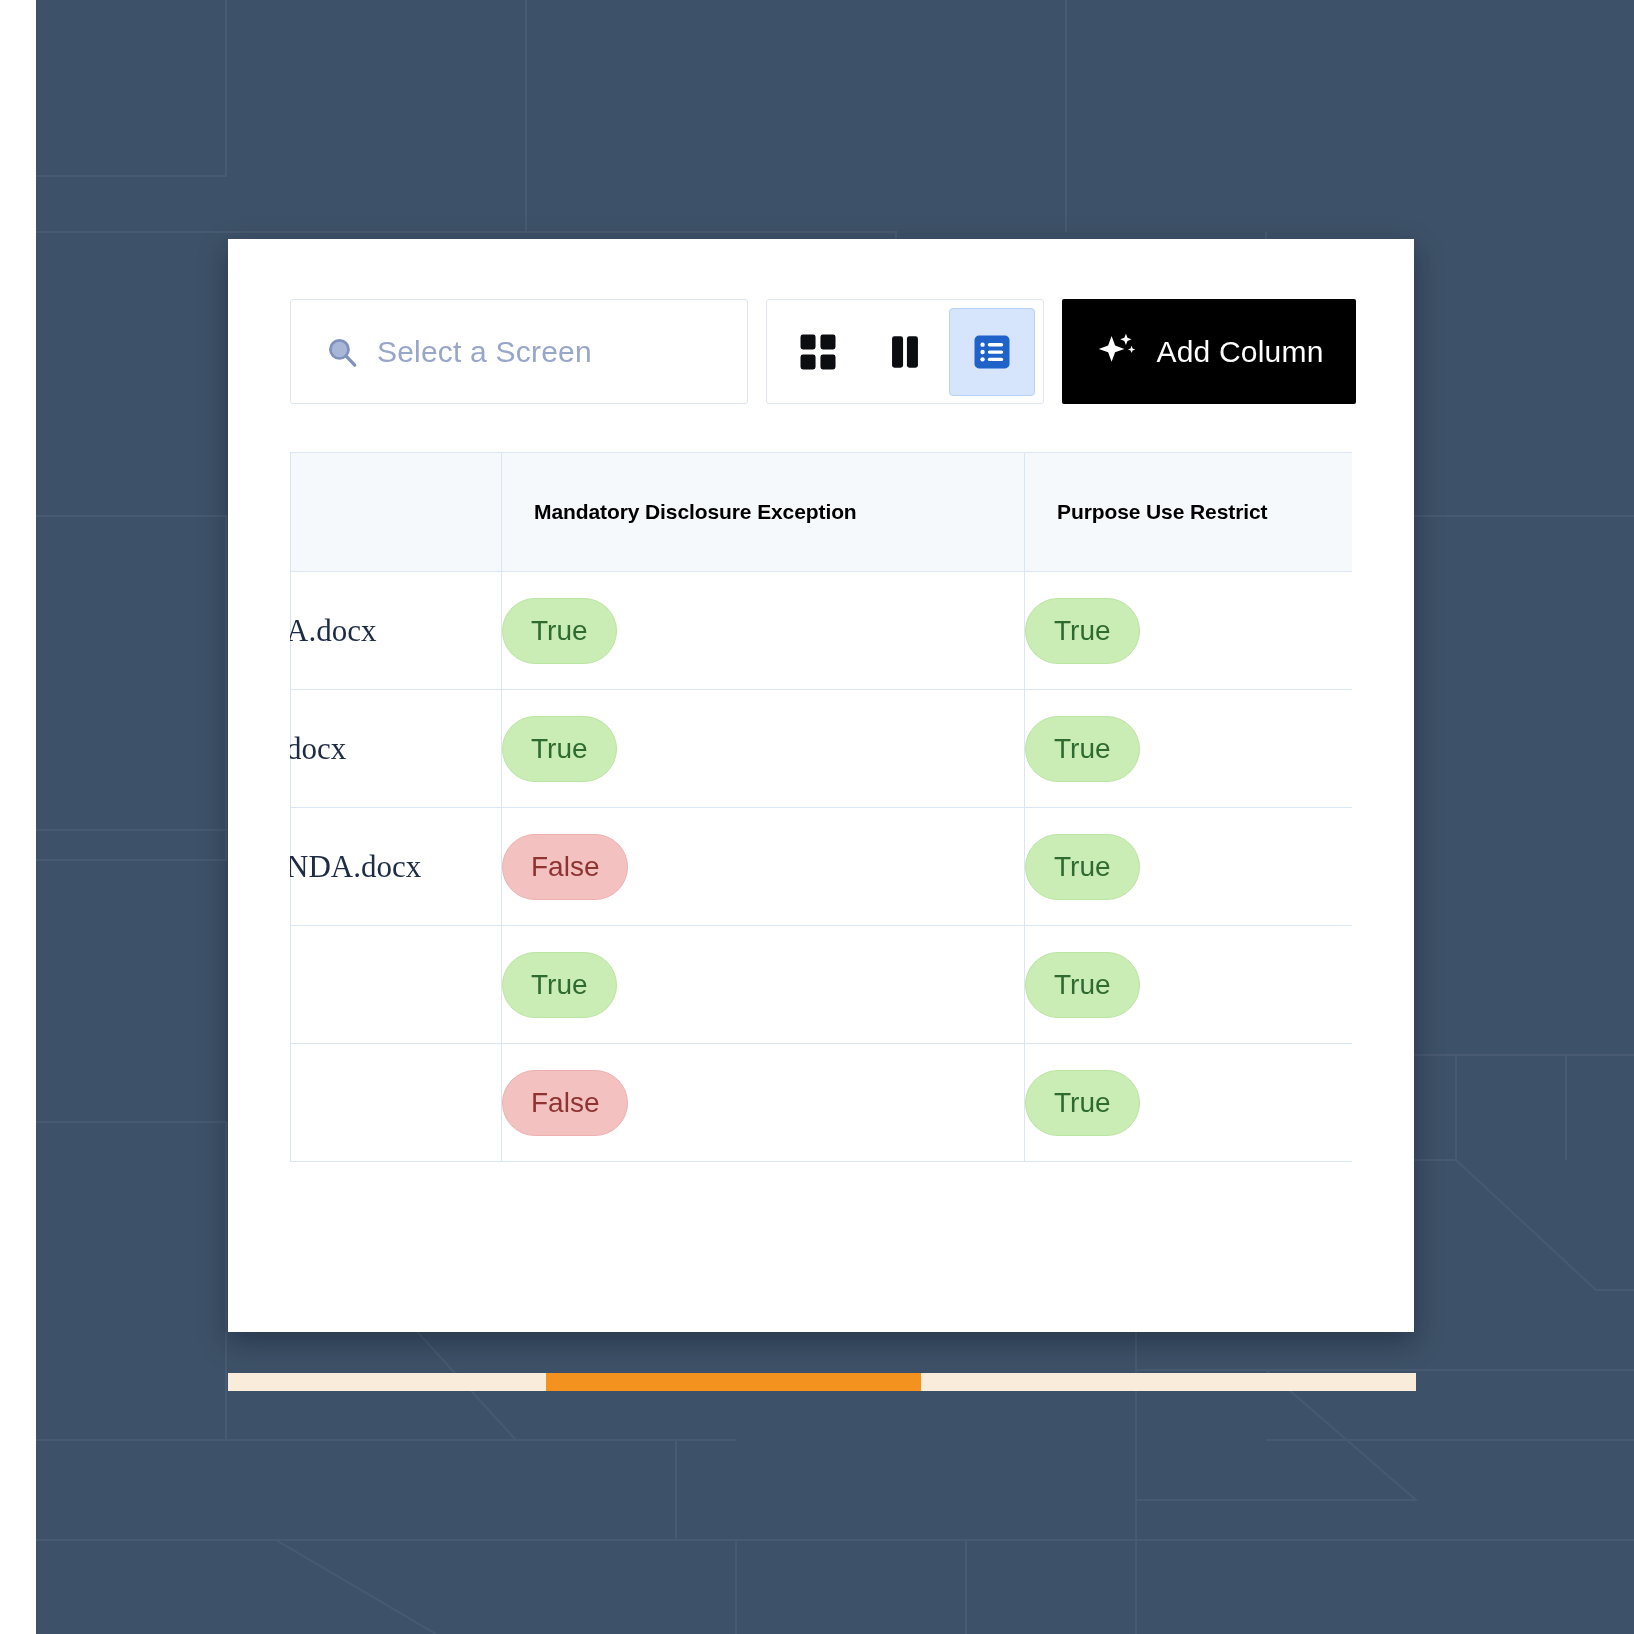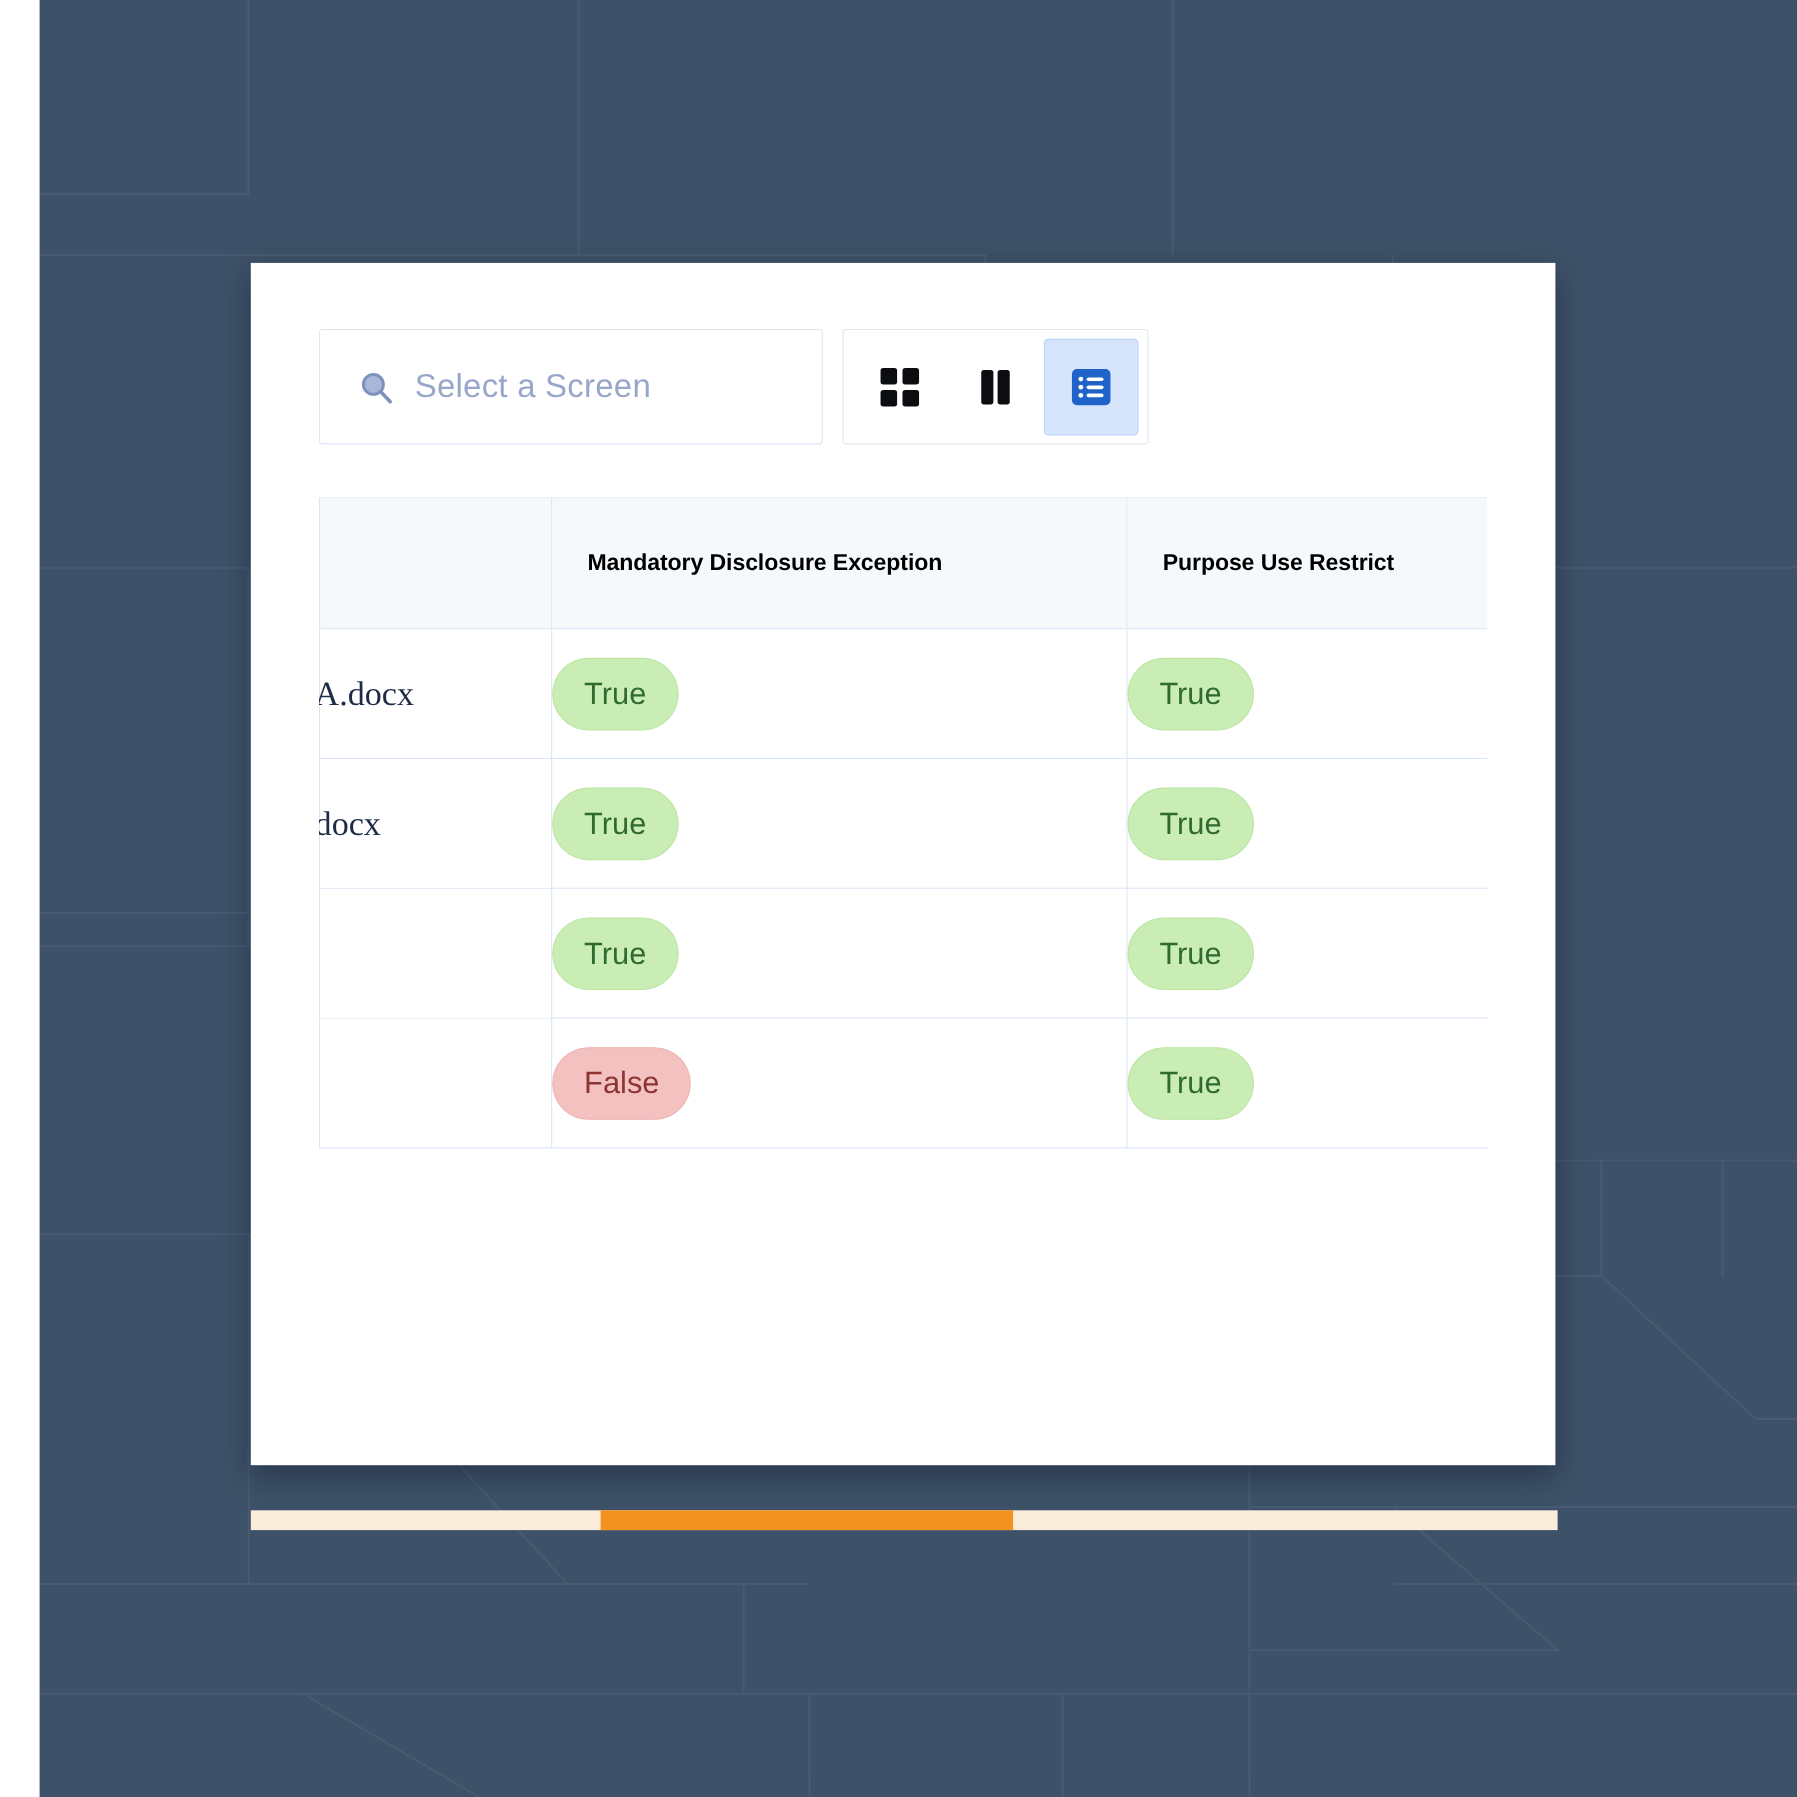--- a/index.html
+++ b/index.html
@@ -286,20 +286,28 @@
             <circle cx="6.6" cy="7.8" r="1.25" fill="#ffffff"></circle>
             <circle cx="6.6" cy="12" r="1.25" fill="#ffffff"></circle>
             <circle cx="6.6" cy="16.2" r="1.25" fill="#ffffff"></circle>
             <rect x="9.6" y="6.9" width="8.8" height="1.9" rx="0.95" fill="#ffffff"></rect>
             <rect x="9.6" y="11.1" width="8.8" height="1.9" rx="0.95" fill="#ffffff"></rect>
             <rect x="9.6" y="15.3" width="8.8" height="1.9" rx="0.95" fill="#ffffff"></rect>
           </svg>
         </div>
       </div>
 
+      <div class="add-column-btn">
+        <svg class="sparkle-icon" width="44" height="44" viewBox="0 0 24 24" aria-hidden="true">
+          <path d="M9.6 3.3 L11.5 8.4 L16.6 10.3 L11.5 12.2 L9.6 17.3 L7.7 12.2 L2.6 10.3 L7.7 8.4 Z" fill="#ffffff"></path>
+          <path d="M17.4 2.0 L18.25 4.25 L20.5 5.1 L18.25 5.95 L17.4 8.2 L16.55 5.95 L14.3 5.1 L16.55 4.25 Z" fill="#ffffff"></path>
+          <path d="M20.5 8.6 L21.05 10.05 L22.5 10.6 L21.05 11.15 L20.5 12.6 L19.95 11.15 L18.5 10.6 L19.95 10.05 Z" fill="#ffffff"></path>
+        </svg>
+        <span>Add Column</span>
+      </div>
 
     </div>
 
     <div id="table-wrap">
       <table class="grid">
         <thead>
           <tr>
             <th class="col-name">
               <div class="th-inner"></div>
             </th>
@@ -331,20 +339,31 @@
               <span class="name-text">docx</span>
             </td>
             <td class="val-cell">
               <span class="pill true">True</span>
             </td>
             <td class="val-cell">
               <span class="pill true">True</span>
             </td>
           </tr>
 
+          <tr>
+            <td class="name-cell">
+              <span class="name-text">NDA.docx</span>
+            </td>
+            <td class="val-cell">
+              <span class="pill false">False</span>
+            </td>
+            <td class="val-cell">
+              <span class="pill true">True</span>
+            </td>
+          </tr>
 
           <tr>
             <td class="name-cell">
               <span class="name-text"></span>
             </td>
             <td class="val-cell">
               <span class="pill true">True</span>
             </td>
             <td class="val-cell">
               <span class="pill true">True</span>

